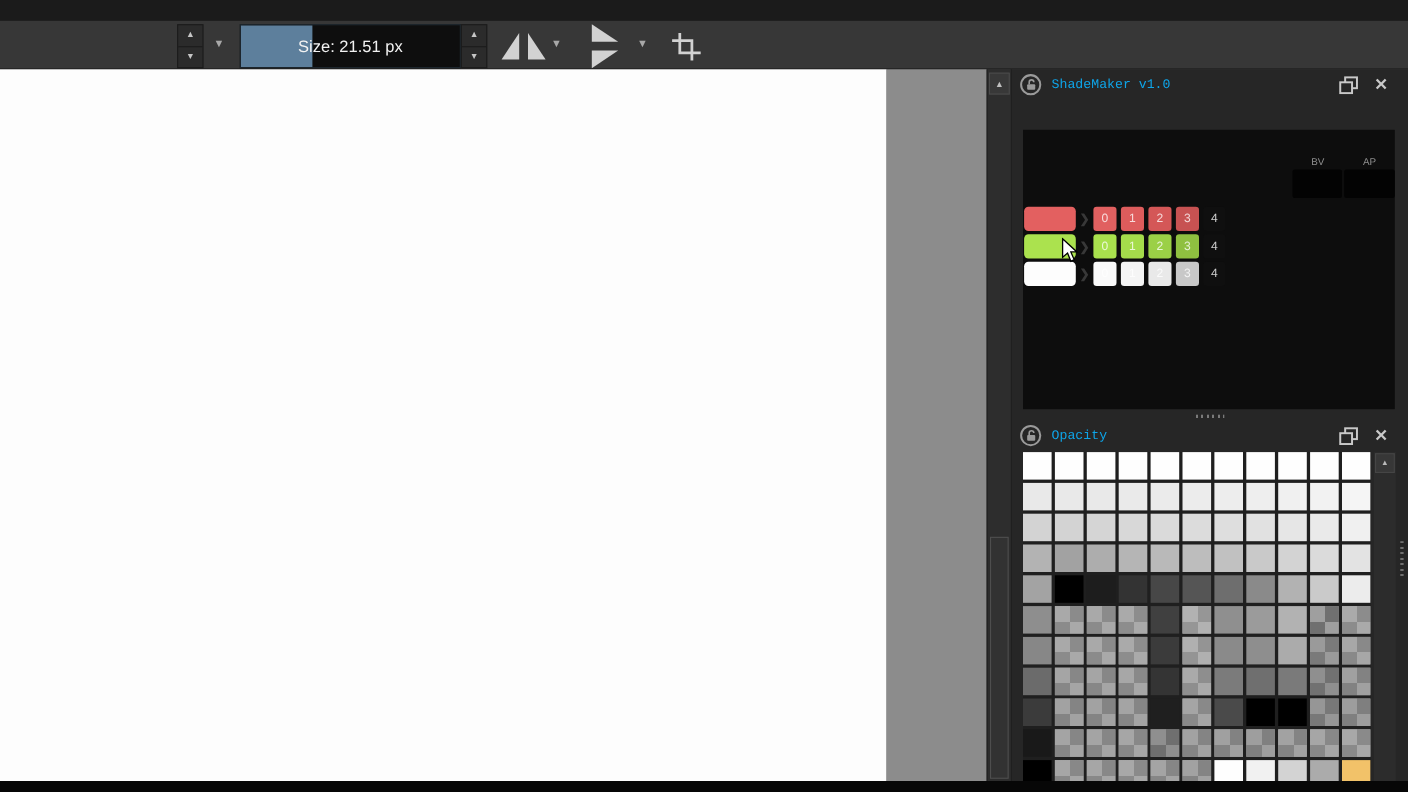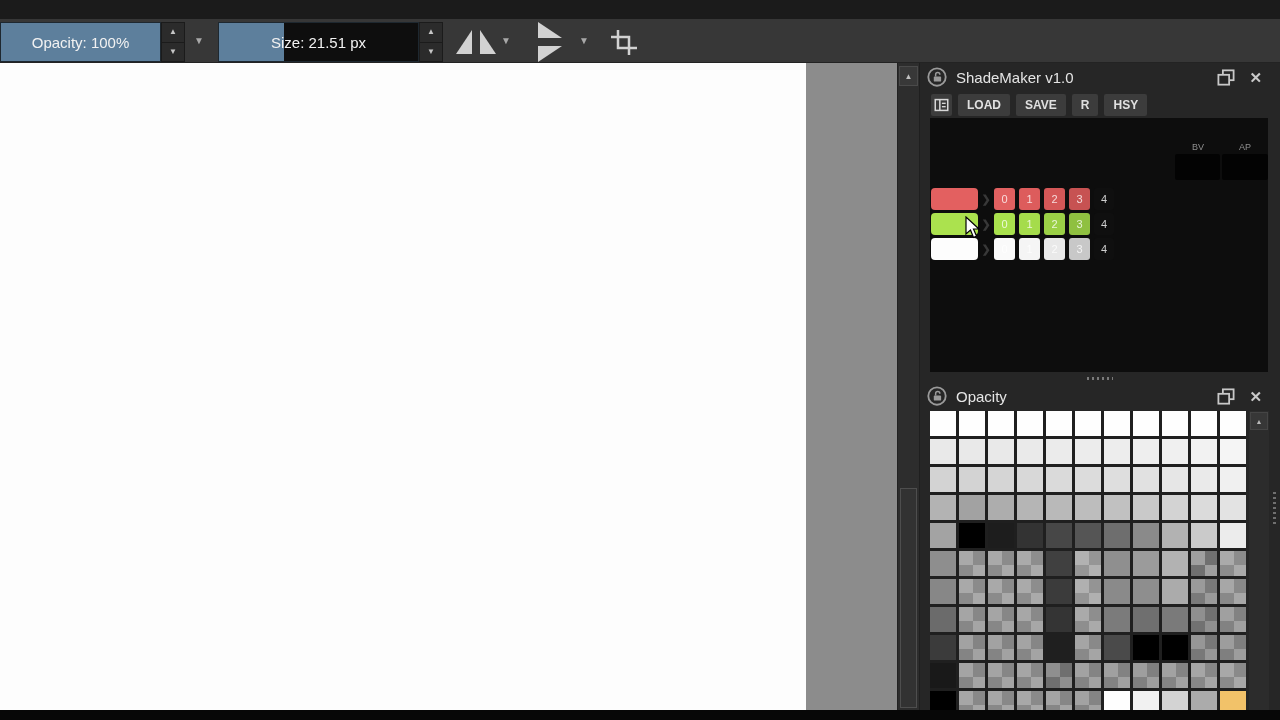--- a/index.html
+++ b/index.html
@@ -38,21 +38,21 @@
   .scroll-up { position:absolute; left:1px; top:3px; width:19px; height:20px; background:#383838;
     border:1px solid #4a4a4a; color:#c0c0c0; font-size:8px; display:flex; align-items:center; justify-content:center; }
   .scroll-thumb { position:absolute; left:2px; top:425px; width:17px; height:220px; background:#323232;
     border:1px solid #4e4e4e; }
 
   
   .dock { position:absolute; left:919px; top:63px; width:361px; height:647px; background:#262626;
     border-left:1px solid #1f1f1f; }
 
   .panel-header { position:absolute; left:6px; width:346px; height:28px; display:flex; align-items:center; }
-  .panel-title { color:#e5e5e5; font-size:15px; margin-left:8px; }
+  .panel-title { color:#0ea5e9; font-size:12px; margin-left:8px;font-family:Liberation Mono, monospace; }
   .hdr-icons { margin-left:auto; display:flex; align-items:center; gap:14px; padding-right:10px; }
   .close-x { color:#c9c9c9; font-size:15px; font-weight:bold; line-height:1; }
 
   .sm-toolbar { position:absolute; left:11px; top:31px; height:22px; display:flex; gap:6px; }
   .sm-btn { height:22px; background:#3c3c3c; color:#e0e0e0; font-size:12px; font-weight:bold;
     border:none; border-radius:2px; padding:0 9px; display:flex; align-items:center; font-family:"Liberation Sans",sans-serif; }
   .sm-iconbtn { width:21px; padding:0; justify-content:center; }
 
   .sm-body { position:absolute; left:10px; top:55px; width:338px; height:254px; background:#0d0d0d; }
   .section-title { position:absolute; left:0; top:5px; width:100%; text-align:center; color:#c4c4c4;
@@ -93,23 +93,20 @@
   .cursor { position:absolute; left:965px; top:216px; z-index:50; }
 </style>
 </head>
 <body>
 
 <div class="screen">
 
   <div class="top-black"></div>
 
   <div class="toolbar">
-    <div class="slider opacity-slider">
-      <span>Opacity: 100%</span>
-    </div>
     <div class="spinner" style="left:161px;">
       <div class="sp-btn">▲</div>
       <div class="sp-btn">▼</div>
     </div>
     <div class="dd-arrow" style="left:194px;">▼</div>
 
     <div class="slider size-slider">
       <div class="fill" style="width:65px;"></div>
       <span>Size: 21.51 px</span>
     </div>
@@ -160,34 +157,20 @@
       <span class="panel-title">ShadeMaker v1.0</span>
       <span class="hdr-icons">
         <svg width="18" height="17" viewBox="0 0 20 19">
           <rect x="6.5" y="1.5" width="12" height="11" fill="none" stroke="#c8c8c8" stroke-width="2"></rect>
           <rect x="1.5" y="6.5" width="12" height="11" fill="#262626" stroke="#c8c8c8" stroke-width="2"></rect>
         </svg>
         <span class="close-x">✕</span>
       </span>
     </div>
 
-    <div class="sm-toolbar">
-      <div class="sm-btn sm-iconbtn">
-        <svg width="15" height="14" viewBox="0 0 18 16">
-          <rect x="1.5" y="1.5" width="15" height="13" fill="none" stroke="#d8d8d8" stroke-width="1.8"></rect>
-          <line x1="7" y1="1.5" x2="7" y2="14.5" stroke="#d8d8d8" stroke-width="1.8"></line>
-          <line x1="9.5" y1="6" x2="14" y2="6" stroke="#d8d8d8" stroke-width="1.6"></line>
-          <line x1="9.5" y1="10" x2="14" y2="10" stroke="#d8d8d8" stroke-width="1.6"></line>
-        </svg>
-      </div>
-      <button class="sm-btn">LOAD</button>
-      <button class="sm-btn">SAVE</button>
-      <button class="sm-btn">R</button>
-      <button class="sm-btn">HSY</button>
-    </div>
 
     <div class="sm-body">
       <div class="col-label bv-label">BV</div>
       <div class="col-label ap-label">AP</div>
       <div class="blk-rect bv-rect"></div>
       <div class="blk-rect ap-rect"></div>
       <div class="shade-rows" id="shade-rows">
           <div class="shade-row">
             <div class="base-swatch" style="background: rgb(227, 96, 96);"></div>
             <div class="row-chevron">❯</div>

